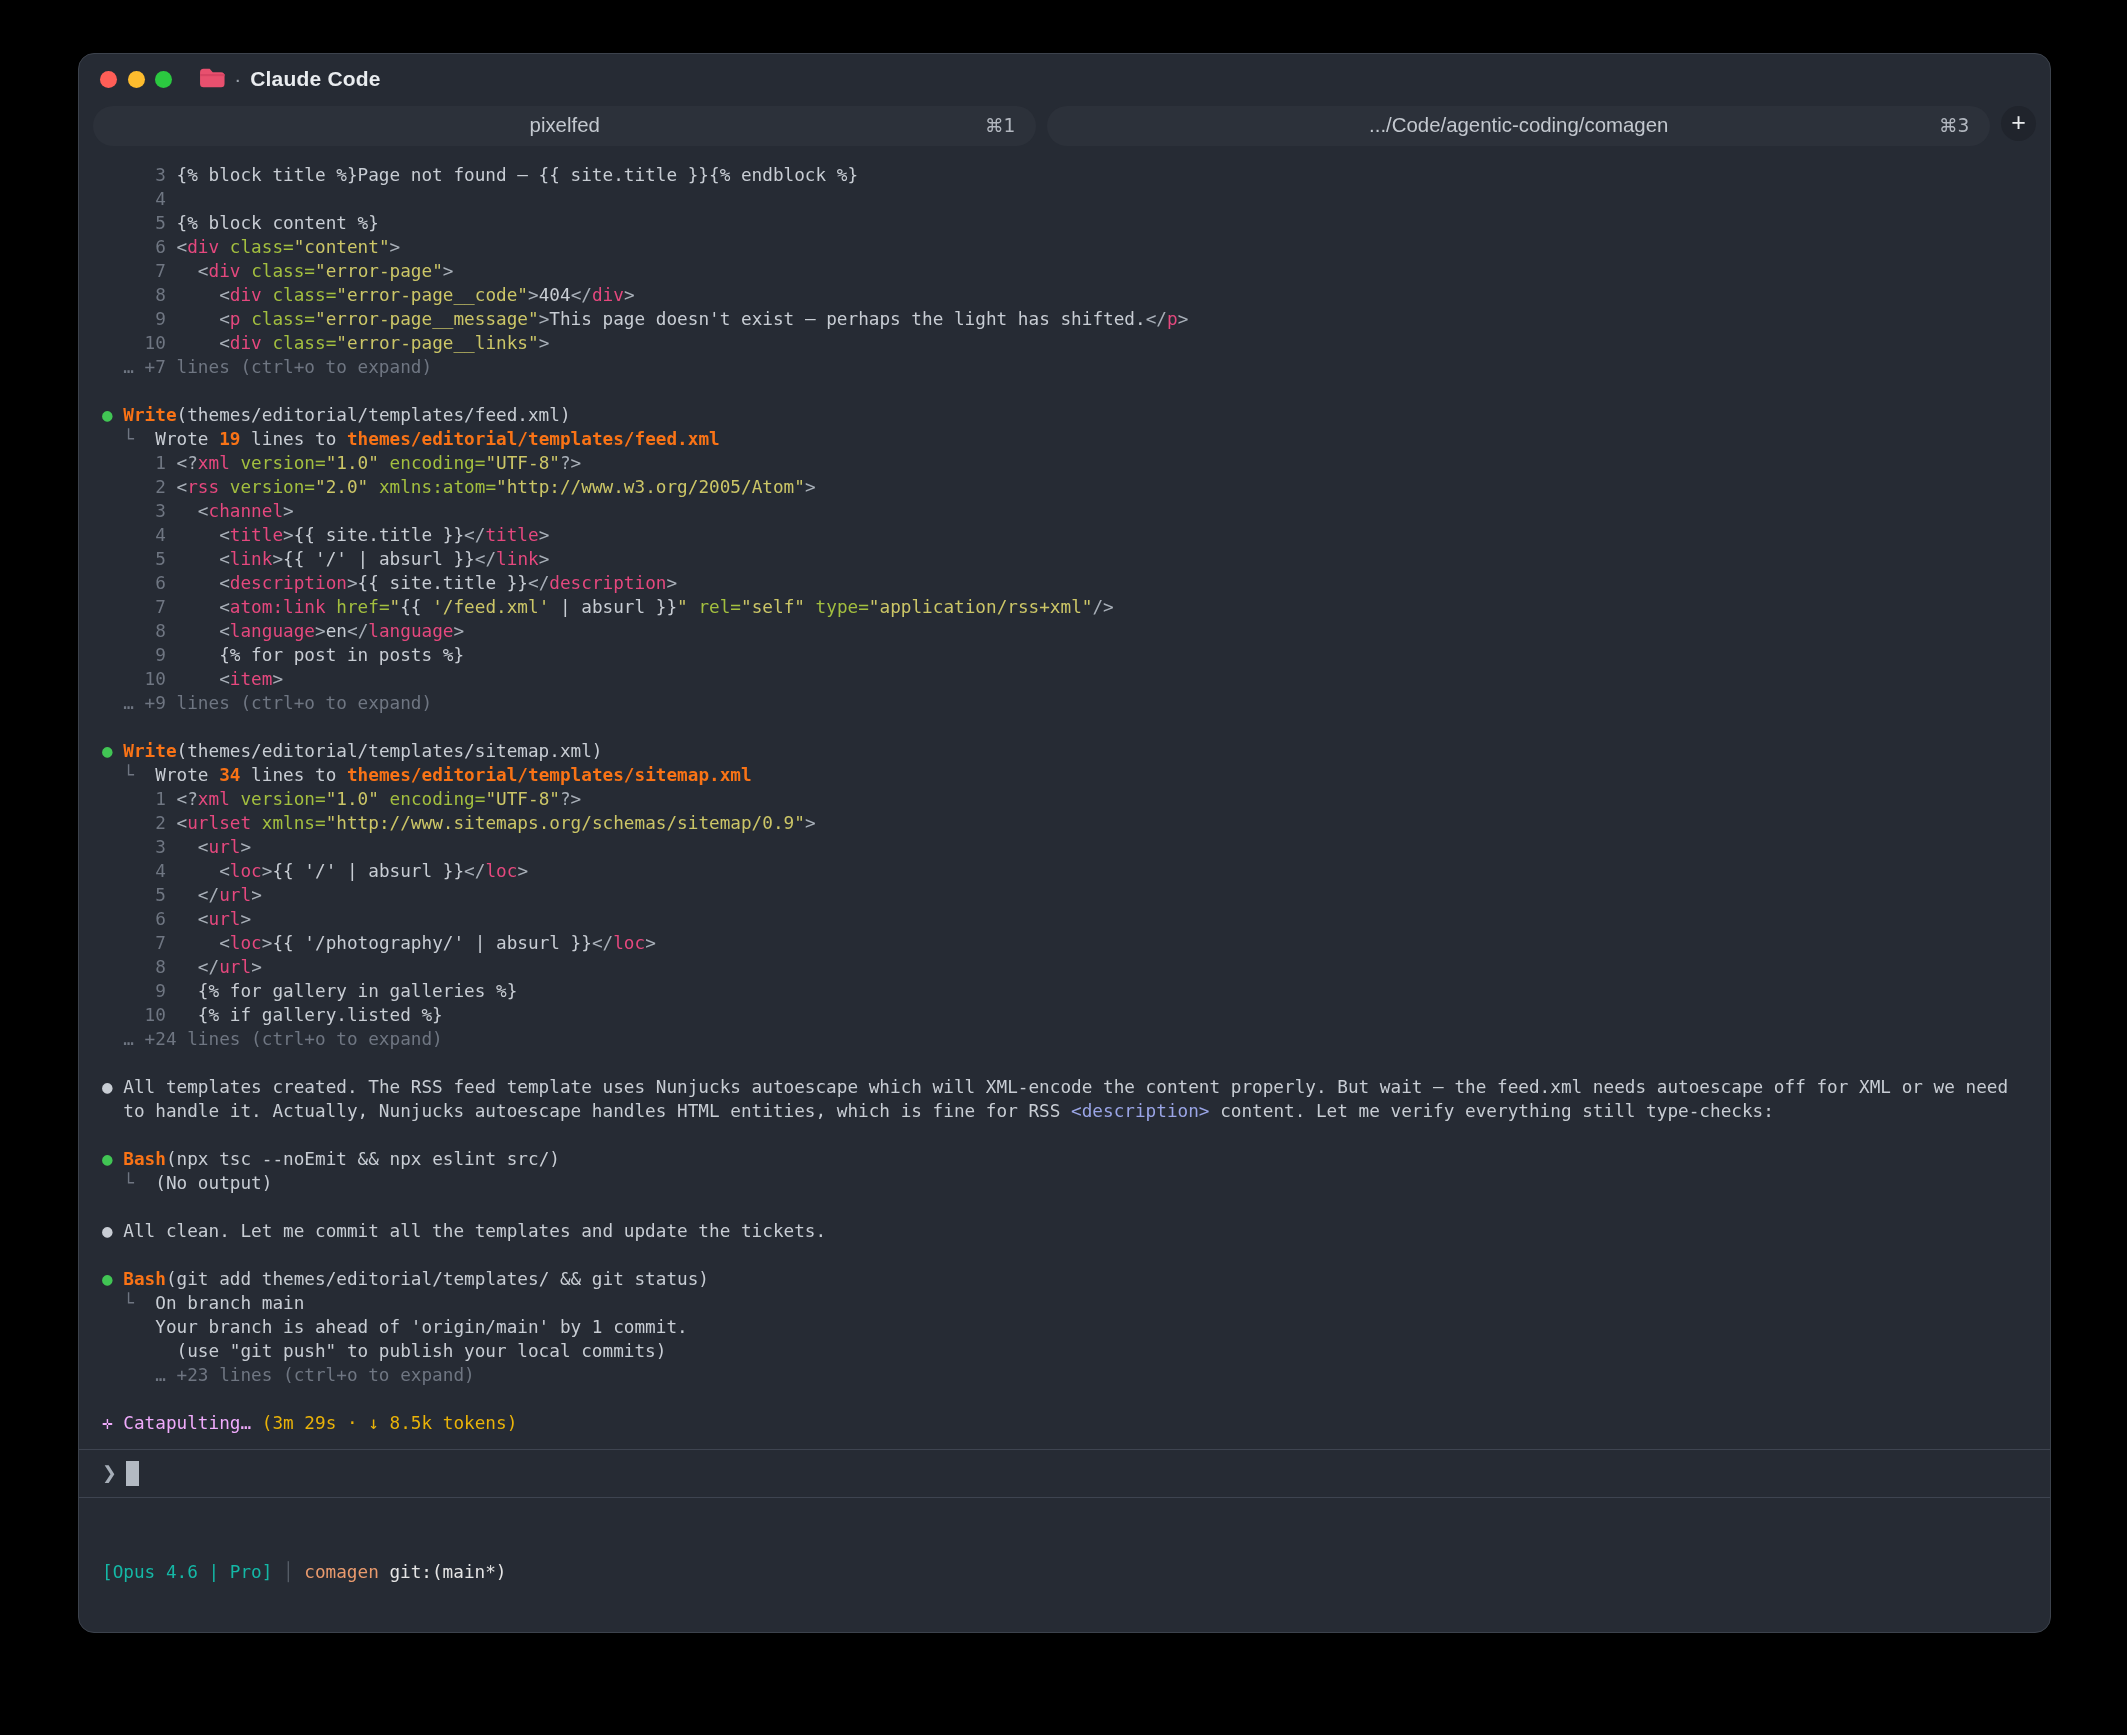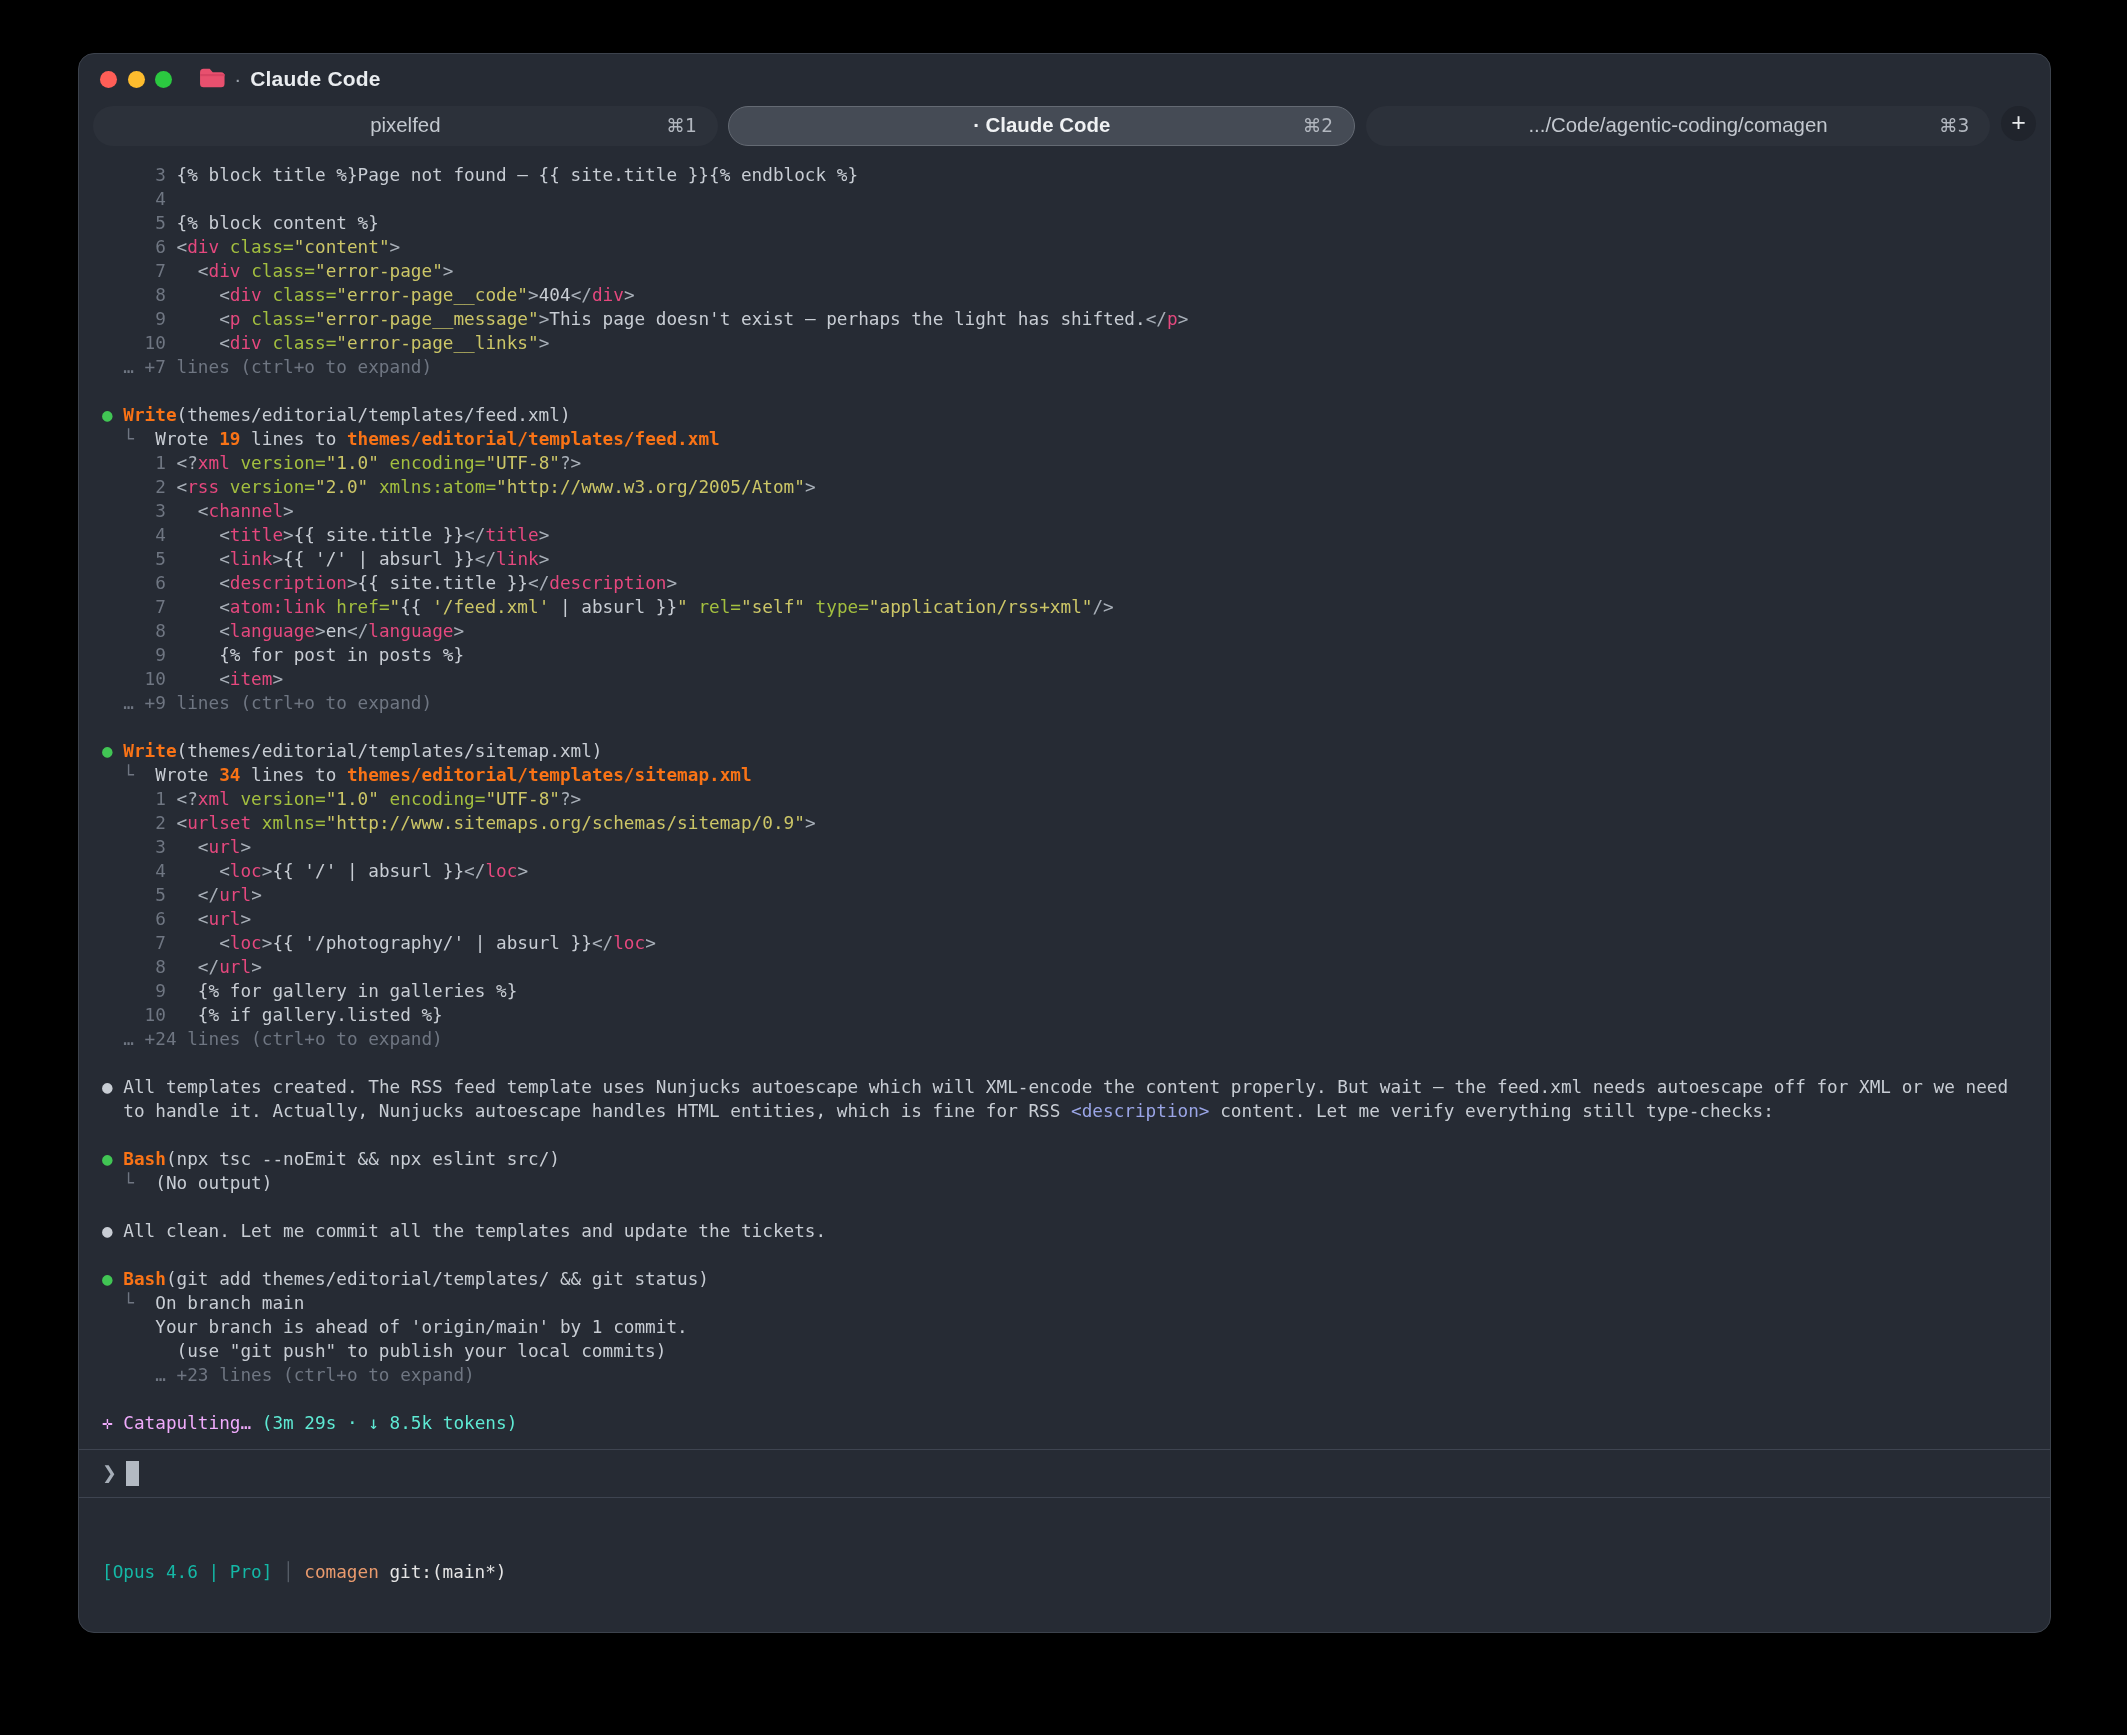--- a/index.html
+++ b/index.html
@@ -46,21 +46,21 @@
   
   .terminal {
     padding:7px 18px 0 23px;
     font-family:"DejaVu Sans Mono", monospace;
     font-size:17.7px; line-height:24px; white-space:pre; color:#c8cdd4;
   }
   .tl { height:24px; }
   .s-p  { color:#c8cdd4; }
   .s-b  { color:#f97316; font-weight:bold; }
   .s-d  { color:#6f7682; }
-  .s-d2 { color:#5eead4; }
+  .s-d2 { color:#eab308; }
   .s-n  { color:#6f7682; }
   .s-u  { color:#a8afb8; }
   .s-t  { color:#e5487e; }
   .s-a  { color:#a3bf3f; }
   .s-v  { color:#ccc667; }
   .s-gb { color:#41c554; }
   .s-wb { color:#c8cdd4; }
   .s-lv { color:#9aa5e6; }
   .s-rd { color:#f0abfc; }
 
@@ -121,24 +121,20 @@
       <span class="title-dot">·</span>
       <span class="window-title">Claude Code</span>
     </div>
   </div>
 
   <div class="tabbar">
     <div class="tab">
       <span class="tab-label">pixelfed</span>
       <span class="tab-shortcut">⌘1</span>
     </div>
-    <div class="tab active">
-      <span class="tab-label">· Claude Code</span>
-      <span class="tab-shortcut">⌘2</span>
-    </div>
     <div class="tab">
       <span class="tab-label">.../Code/agentic-coding/comagen</span>
       <span class="tab-shortcut">⌘3</span>
     </div>
     <div class="newtab">
       <span class="plus-glyph">+</span>
     </div>
   </div>
 
   <div class="terminal"><div class="tl"><span class="s-n">     3 </span><span class="s-p">{% block title %}Page not found — {{ site.title }}{% endblock %}</span></div><div class="tl"><span class="s-n">     4</span></div><div class="tl"><span class="s-n">     5 </span><span class="s-p">{% block content %}</span></div><div class="tl"><span class="s-n">     6 </span><span class="s-u">&lt;</span><span class="s-t">div</span><span class="s-p"> </span><span class="s-a">class=</span><span class="s-v">"content"</span><span class="s-u">&gt;</span></div><div class="tl"><span class="s-n">     7 </span><span class="s-p">  </span><span class="s-u">&lt;</span><span class="s-t">div</span><span class="s-p"> </span><span class="s-a">class=</span><span class="s-v">"error-page"</span><span class="s-u">&gt;</span></div><div class="tl"><span class="s-n">     8 </span><span class="s-p">    </span><span class="s-u">&lt;</span><span class="s-t">div</span><span class="s-p"> </span><span class="s-a">class=</span><span class="s-v">"error-page__code"</span><span class="s-u">&gt;</span><span class="s-p">404</span><span class="s-u">&lt;/</span><span class="s-t">div</span><span class="s-u">&gt;</span></div><div class="tl"><span class="s-n">     9 </span><span class="s-p">    </span><span class="s-u">&lt;</span><span class="s-t">p</span><span class="s-p"> </span><span class="s-a">class=</span><span class="s-v">"error-page__message"</span><span class="s-u">&gt;</span><span class="s-p">This page doesn't exist — perhaps the light has shifted.</span><span class="s-u">&lt;/</span><span class="s-t">p</span><span class="s-u">&gt;</span></div><div class="tl"><span class="s-n">    10 </span><span class="s-p">    </span><span class="s-u">&lt;</span><span class="s-t">div</span><span class="s-p"> </span><span class="s-a">class=</span><span class="s-v">"error-page__links"</span><span class="s-u">&gt;</span></div><div class="tl"><span class="s-d">  … +7 lines (ctrl+o to expand)</span></div><div class="tl">&nbsp;</div><div class="tl"><span class="s-gb">●</span><span class="s-p"> </span><span class="s-b">Write</span><span class="s-p">(themes/editorial/templates/feed.xml)</span></div><div class="tl"><span class="s-d">  └  </span><span class="s-p">Wrote </span><span class="s-b">19</span><span class="s-p"> lines to </span><span class="s-b">themes/editorial/templates/feed.xml</span></div><div class="tl"><span class="s-n">     1 </span><span class="s-u">&lt;?</span><span class="s-t">xml</span><span class="s-p"> </span><span class="s-a">version=</span><span class="s-v">"1.0"</span><span class="s-p"> </span><span class="s-a">encoding=</span><span class="s-v">"UTF-8"</span><span class="s-u">?&gt;</span></div><div class="tl"><span class="s-n">     2 </span><span class="s-u">&lt;</span><span class="s-t">rss</span><span class="s-p"> </span><span class="s-a">version=</span><span class="s-v">"2.0"</span><span class="s-p"> </span><span class="s-a">xmlns:atom=</span><span class="s-v">"http://www.w3.org/2005/Atom"</span><span class="s-u">&gt;</span></div><div class="tl"><span class="s-n">     3 </span><span class="s-p">  </span><span class="s-u">&lt;</span><span class="s-t">channel</span><span class="s-u">&gt;</span></div><div class="tl"><span class="s-n">     4 </span><span class="s-p">    </span><span class="s-u">&lt;</span><span class="s-t">title</span><span class="s-u">&gt;</span><span class="s-p">{{ site.title }}</span><span class="s-u">&lt;/</span><span class="s-t">title</span><span class="s-u">&gt;</span></div><div class="tl"><span class="s-n">     5 </span><span class="s-p">    </span><span class="s-u">&lt;</span><span class="s-t">link</span><span class="s-u">&gt;</span><span class="s-p">{{ '/' | absurl }}</span><span class="s-u">&lt;/</span><span class="s-t">link</span><span class="s-u">&gt;</span></div><div class="tl"><span class="s-n">     6 </span><span class="s-p">    </span><span class="s-u">&lt;</span><span class="s-t">description</span><span class="s-u">&gt;</span><span class="s-p">{{ site.title }}</span><span class="s-u">&lt;/</span><span class="s-t">description</span><span class="s-u">&gt;</span></div><div class="tl"><span class="s-n">     7 </span><span class="s-p">    </span><span class="s-u">&lt;</span><span class="s-t">atom:link</span><span class="s-p"> </span><span class="s-a">href=</span><span class="s-v">"</span><span class="s-p">{{ </span><span class="s-v">'/feed.xml'</span><span class="s-p"> | absurl }}</span><span class="s-v">"</span><span class="s-p"> </span><span class="s-a">rel=</span><span class="s-v">"self"</span><span class="s-p"> </span><span class="s-a">type=</span><span class="s-v">"application/rss+xml"</span><span class="s-u">/&gt;</span></div><div class="tl"><span class="s-n">     8 </span><span class="s-p">    </span><span class="s-u">&lt;</span><span class="s-t">language</span><span class="s-u">&gt;</span><span class="s-p">en</span><span class="s-u">&lt;/</span><span class="s-t">language</span><span class="s-u">&gt;</span></div><div class="tl"><span class="s-n">     9 </span><span class="s-p">    {% for post in posts %}</span></div><div class="tl"><span class="s-n">    10 </span><span class="s-p">    </span><span class="s-u">&lt;</span><span class="s-t">item</span><span class="s-u">&gt;</span></div><div class="tl"><span class="s-d">  … +9 lines (ctrl+o to expand)</span></div><div class="tl">&nbsp;</div><div class="tl"><span class="s-gb">●</span><span class="s-p"> </span><span class="s-b">Write</span><span class="s-p">(themes/editorial/templates/sitemap.xml)</span></div><div class="tl"><span class="s-d">  └  </span><span class="s-p">Wrote </span><span class="s-b">34</span><span class="s-p"> lines to </span><span class="s-b">themes/editorial/templates/sitemap.xml</span></div><div class="tl"><span class="s-n">     1 </span><span class="s-u">&lt;?</span><span class="s-t">xml</span><span class="s-p"> </span><span class="s-a">version=</span><span class="s-v">"1.0"</span><span class="s-p"> </span><span class="s-a">encoding=</span><span class="s-v">"UTF-8"</span><span class="s-u">?&gt;</span></div><div class="tl"><span class="s-n">     2 </span><span class="s-u">&lt;</span><span class="s-t">urlset</span><span class="s-p"> </span><span class="s-a">xmlns=</span><span class="s-v">"http://www.sitemaps.org/schemas/sitemap/0.9"</span><span class="s-u">&gt;</span></div><div class="tl"><span class="s-n">     3 </span><span class="s-p">  </span><span class="s-u">&lt;</span><span class="s-t">url</span><span class="s-u">&gt;</span></div><div class="tl"><span class="s-n">     4 </span><span class="s-p">    </span><span class="s-u">&lt;</span><span class="s-t">loc</span><span class="s-u">&gt;</span><span class="s-p">{{ '/' | absurl }}</span><span class="s-u">&lt;/</span><span class="s-t">loc</span><span class="s-u">&gt;</span></div><div class="tl"><span class="s-n">     5 </span><span class="s-p">  </span><span class="s-u">&lt;/</span><span class="s-t">url</span><span class="s-u">&gt;</span></div><div class="tl"><span class="s-n">     6 </span><span class="s-p">  </span><span class="s-u">&lt;</span><span class="s-t">url</span><span class="s-u">&gt;</span></div><div class="tl"><span class="s-n">     7 </span><span class="s-p">    </span><span class="s-u">&lt;</span><span class="s-t">loc</span><span class="s-u">&gt;</span><span class="s-p">{{ '/photography/' | absurl }}</span><span class="s-u">&lt;/</span><span class="s-t">loc</span><span class="s-u">&gt;</span></div><div class="tl"><span class="s-n">     8 </span><span class="s-p">  </span><span class="s-u">&lt;/</span><span class="s-t">url</span><span class="s-u">&gt;</span></div><div class="tl"><span class="s-n">     9 </span><span class="s-p">  {% for gallery in galleries %}</span></div><div class="tl"><span class="s-n">    10 </span><span class="s-p">  {% if gallery.listed %}</span></div><div class="tl"><span class="s-d">  … +24 lines (ctrl+o to expand)</span></div><div class="tl">&nbsp;</div><div class="tl"><span class="s-wb">●</span><span class="s-p"> All templates created. The RSS feed template uses Nunjucks autoescape which will XML-encode the content properly. But wait — the feed.xml needs autoescape off for XML or we need</span></div><div class="tl"><span class="s-p">  to handle it. Actually, Nunjucks autoescape handles HTML entities, which is fine for RSS </span><span class="s-lv">&lt;description&gt;</span><span class="s-p"> content. Let me verify everything still type-checks:</span></div><div class="tl">&nbsp;</div><div class="tl"><span class="s-gb">●</span><span class="s-p"> </span><span class="s-b">Bash</span><span class="s-p">(npx tsc --noEmit &amp;&amp; npx eslint src/)</span></div><div class="tl"><span class="s-d">  └  </span><span class="s-p">(No output)</span></div><div class="tl">&nbsp;</div><div class="tl"><span class="s-wb">●</span><span class="s-p"> All clean. Let me commit all the templates and update the tickets.</span></div><div class="tl">&nbsp;</div><div class="tl"><span class="s-gb">●</span><span class="s-p"> </span><span class="s-b">Bash</span><span class="s-p">(git add themes/editorial/templates/ &amp;&amp; git status)</span></div><div class="tl"><span class="s-d">  └  </span><span class="s-p">On branch main</span></div><div class="tl"><span class="s-p">     Your branch is ahead of 'origin/main' by 1 commit.</span></div><div class="tl"><span class="s-p">       (use "git push" to publish your local commits)</span></div><div class="tl"><span class="s-d">     … +23 lines (ctrl+o to expand)</span></div><div class="tl">&nbsp;</div><div class="tl"><span class="s-rd">✛ Catapulting…</span><span class="s-d2"> (3m 29s · ↓ 8.5k tokens)</span></div></div>

